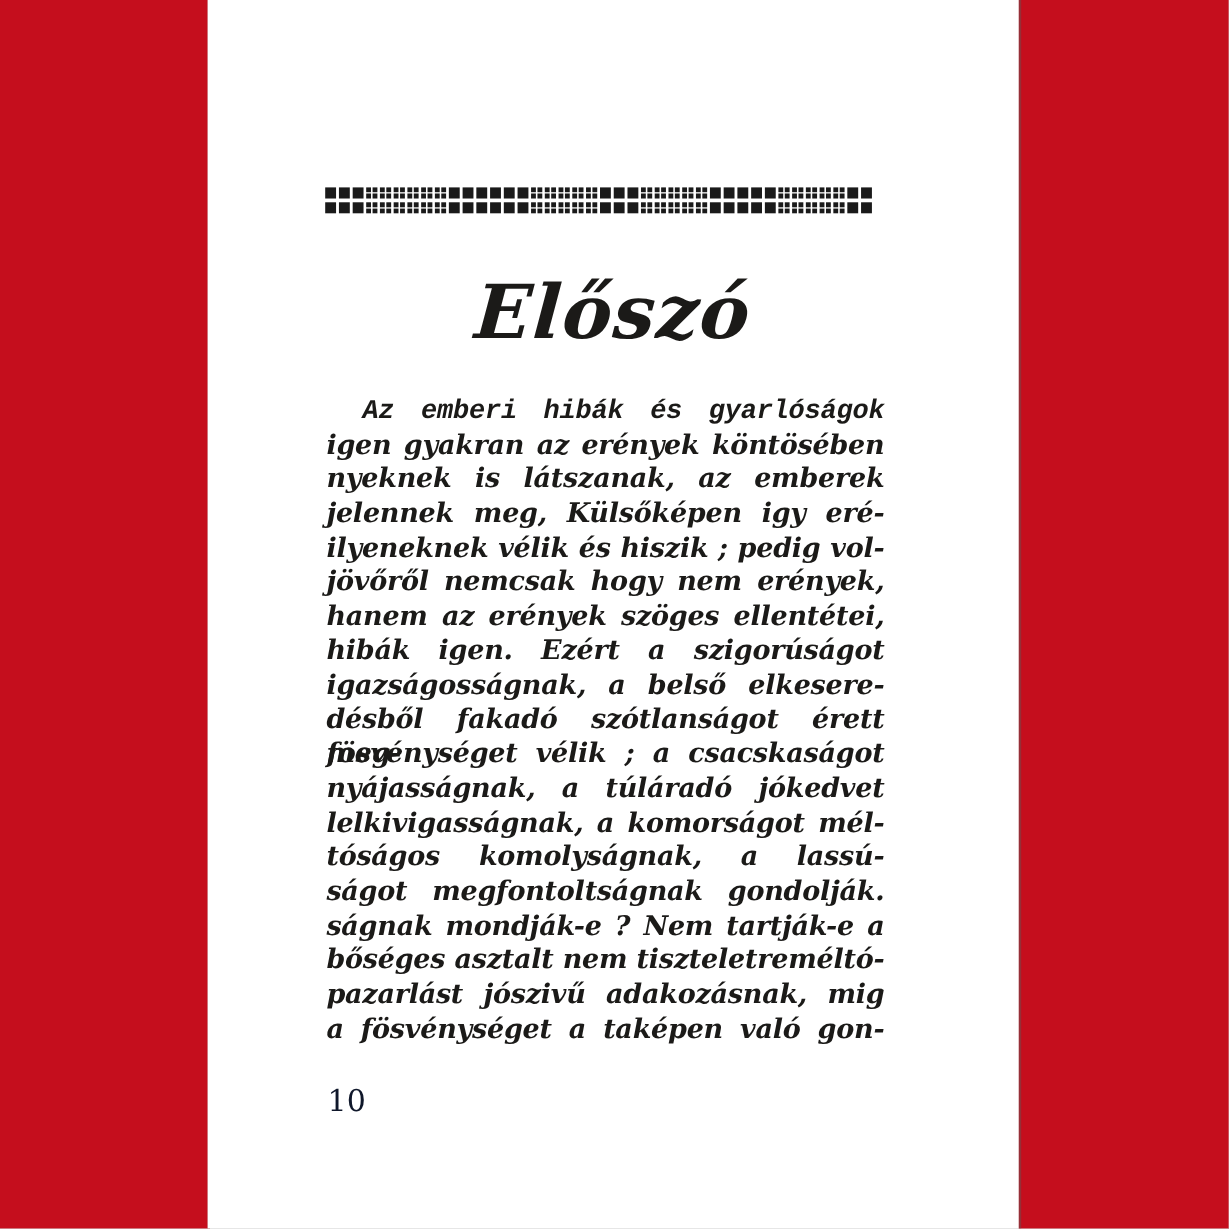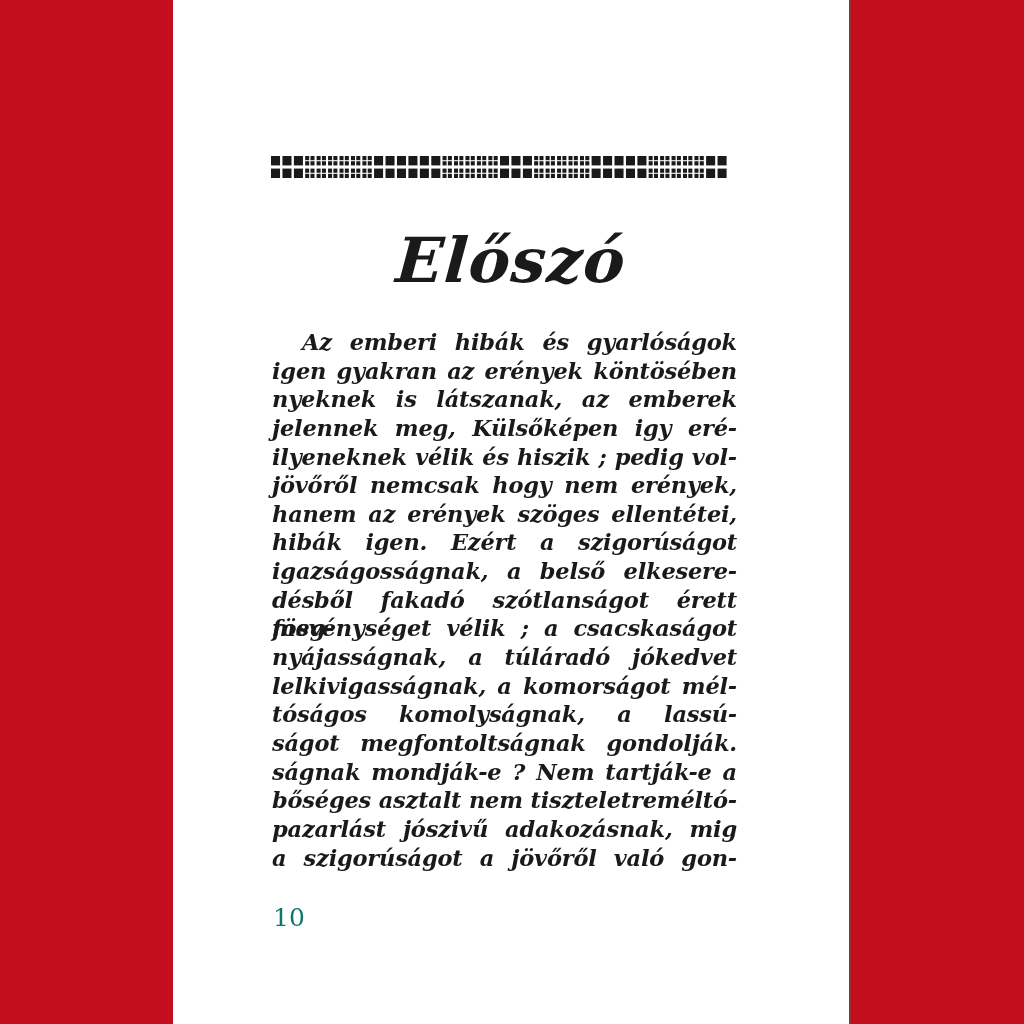--- a/index.html
+++ b/index.html
@@ -68,29 +68,30 @@
   }
   .body-text .line {
     text-align: justify;
     text-align-last: justify;
     white-space: normal;
     height: 28.65px;
     overflow: visible;
   }
   .body-text .line.indent {
     text-indent: 30px;
+    font-family: Liberation Mono, monospace;
   }
   .page-number {
     position: absolute;
     left: 100px;
     top: 903px;
     font-family: "DejaVu Serif", serif;
     font-size: 25px;
     font-weight: 400;
-    color: #0f766e;
+    color: #0f172a;
   }
 </style>
 </head>
 <body>
 
 <div class="canvas">
   <div class="red-band left"></div>
 
   <div class="paper">
     <svg class="ornament" id="ornament" viewBox="0 0 458 21" preserveAspectRatio="none">
@@ -316,20 +317,20 @@
         <div class="line">igazságosságnak, a belső elkesere-</div>
         <div class="line">désből fakadó szótlanságot érett meg-</div>
         <div class="line">fösvénységet vélik ; a csacskaságot</div>
         <div class="line">nyájasságnak, a túláradó jókedvet</div>
         <div class="line">lelkivigasságnak, a komorságot mél-</div>
         <div class="line">tóságos komolyságnak, a lassú-</div>
         <div class="line">ságot megfontoltságnak gondolják.</div>
         <div class="line">ságnak mondják-e ? Nem tartják-e a</div>
         <div class="line">bőséges asztalt nem tiszteletreméltó-</div>
         <div class="line">pazarlást jószivű adakozásnak, mig</div>
-        <div class="line">a szigorúságot a jövőről való gon-</div>
+        <div class="line">a fösvénységet a taképen való gon-</div>
       </div>
 
     <div class="page-number">10</div>
   </div>
 
   <div class="red-band right"></div>
 </div>
 
 </body></html>

